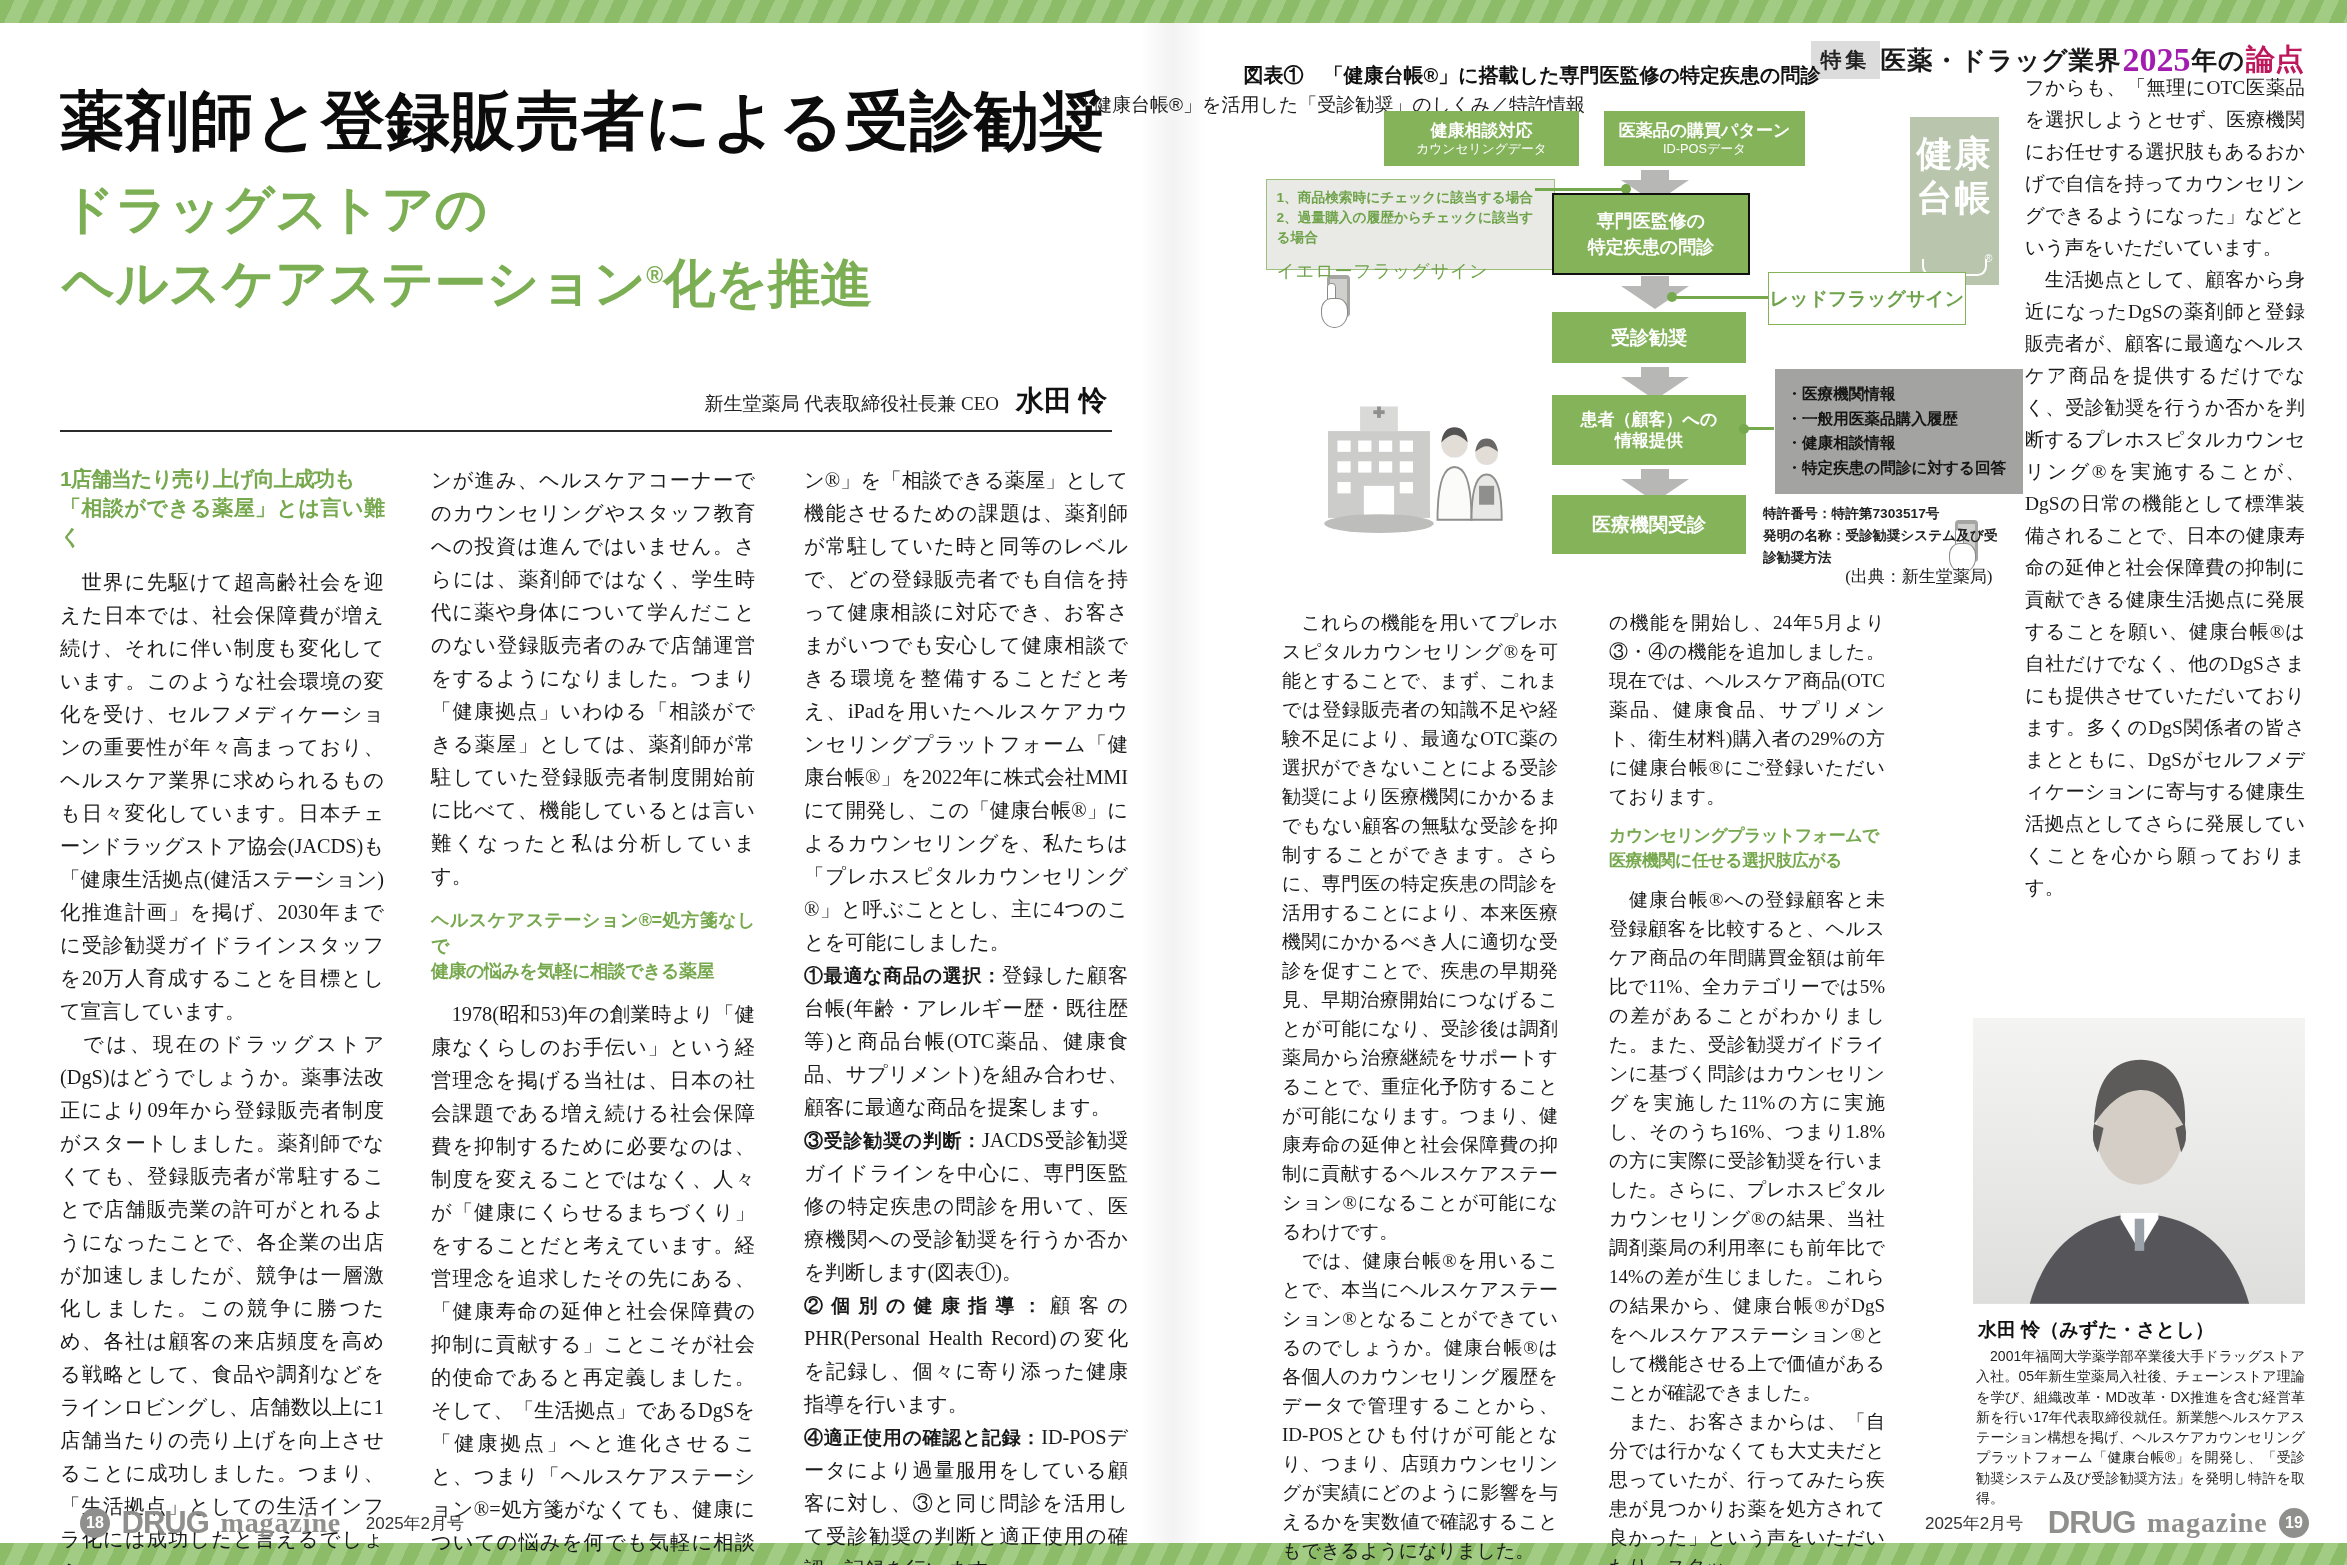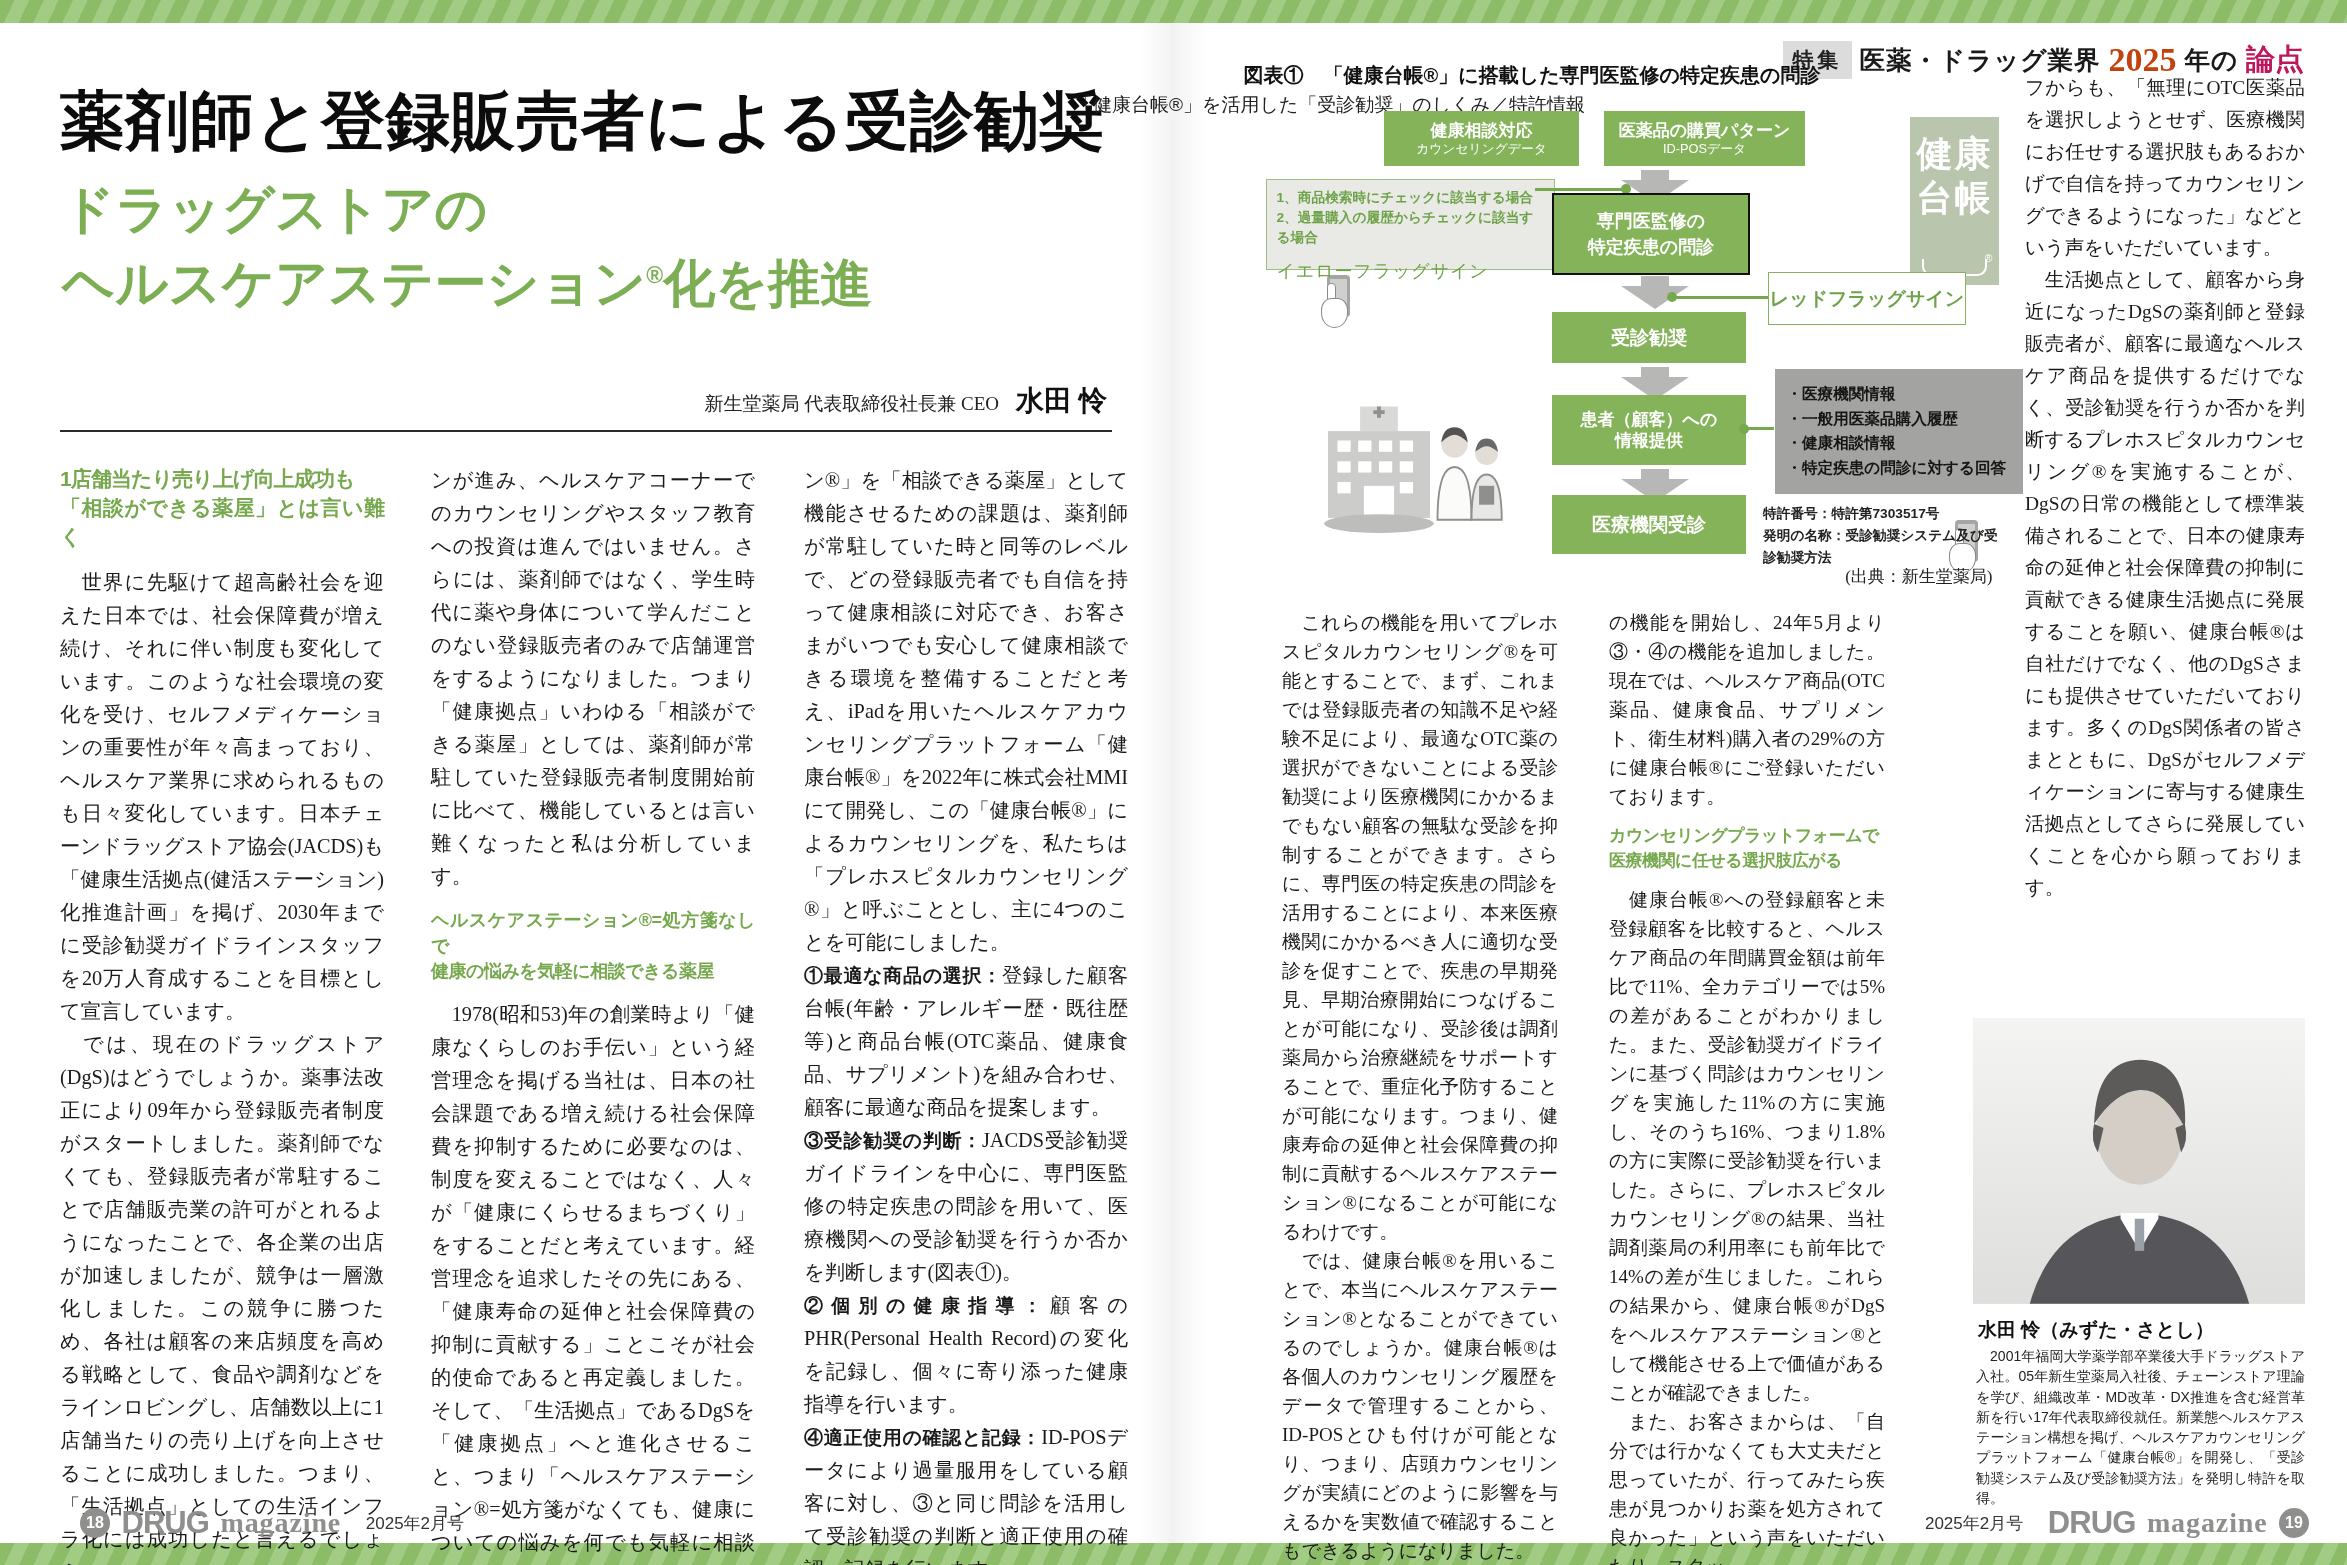--- a/index.html
+++ b/index.html
@@ -11,26 +11,26 @@
   .abs{position:absolute;}
   .stripe{
     left:0;width:2348px;height:23px;
     background:repeating-linear-gradient(115deg,#8cbc67 0 13.2px,#a2cc83 13.2px 26.5px);
   }
   .fold{
     left:1140px;top:23px;width:66px;height:1520px;
     background:linear-gradient(90deg,rgba(0,0,0,0) 0%,rgba(0,0,0,0.05) 50%,rgba(0,0,0,0) 100%);
   }
   
-  .hdr{top:40px;right:44px;display:flex;align-items:center;gap:8px;
+  .hdr{top:40px;right:44px;display:flex;align-items:center;gap:1px;
        font-family:"Liberation Sans",sans-serif;}
   .hdr .tag{background:#dcdcdc;color:#222;font-weight:bold;font-size:21px;
             padding:4.7px 9.5px;letter-spacing:3.8px;}
   .hdr .t{font-size:25.6px;font-weight:bold;color:#1a1a1a;letter-spacing:0.9px;}
-  .hdr .year{font-family:"Liberation Serif",serif;font-size:34px;font-weight:bold;color:#c2410c;}
+  .hdr .year{font-family:"Liberation Serif",serif;font-size:34px;font-weight:bold;color:#a21caf;}
   .hdr .accent{font-size:29px;font-weight:bold;color:#be185d;}
   
   .title{left:60px;top:78px;font-family:"Liberation Sans",sans-serif;
          font-size:64px;font-weight:900;letter-spacing:0.9px;color:#0c0c0c;}
   .subtitle{left:62px;top:176px;font-family:"Liberation Sans",sans-serif;
             font-size:52px;font-weight:900;color:#7cae53;line-height:66px;}
   .subtitle sup{font-size:23px;}
   .byline{top:382px;right:1241px;display:flex;align-items:baseline;gap:17px;white-space:nowrap;}
   .byline .org{font-size:19px;color:#222;}
   .byline .name{font-size:28px;font-weight:bold;color:#111;}

